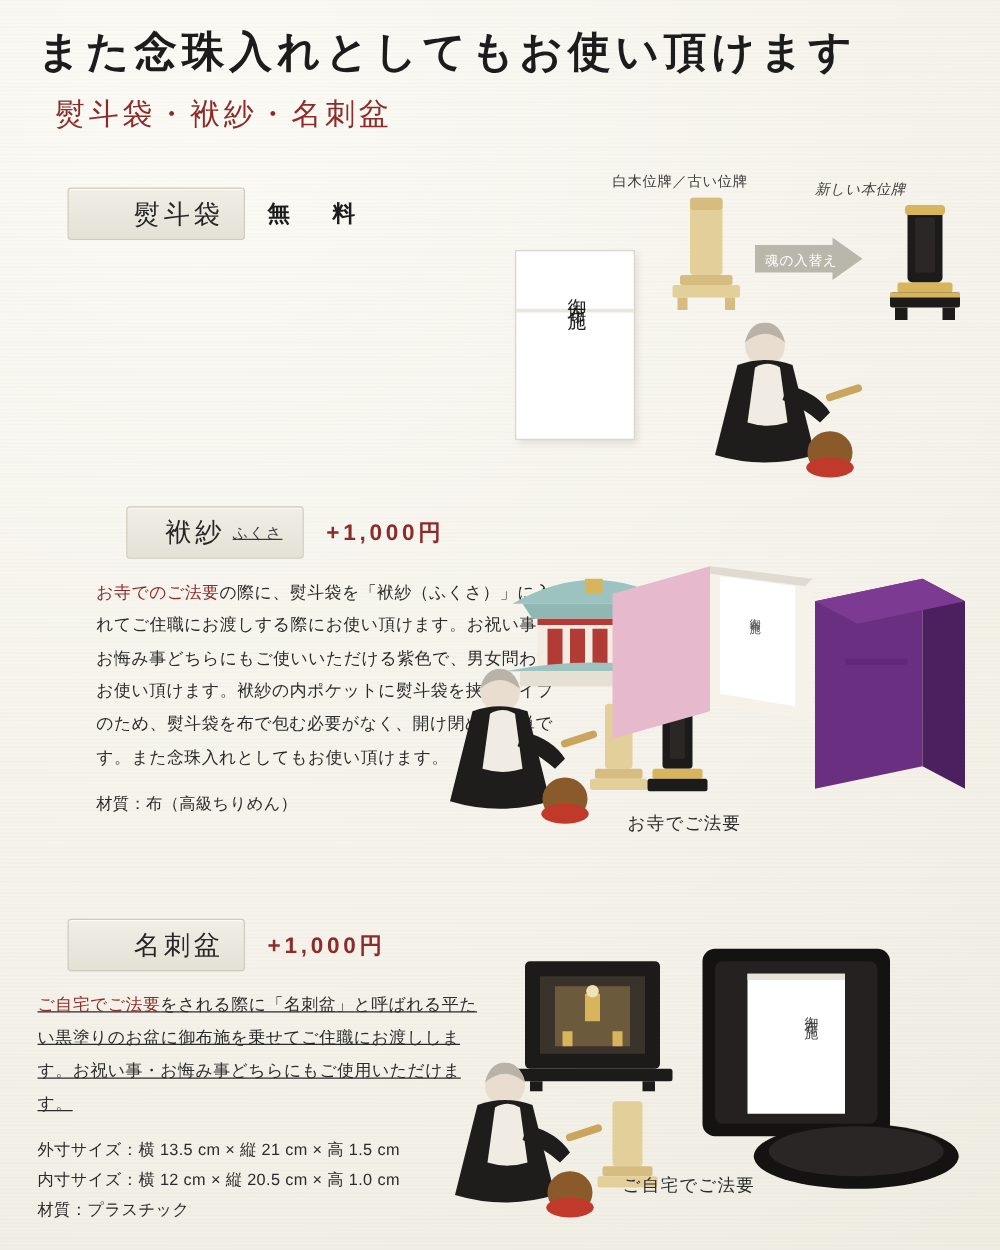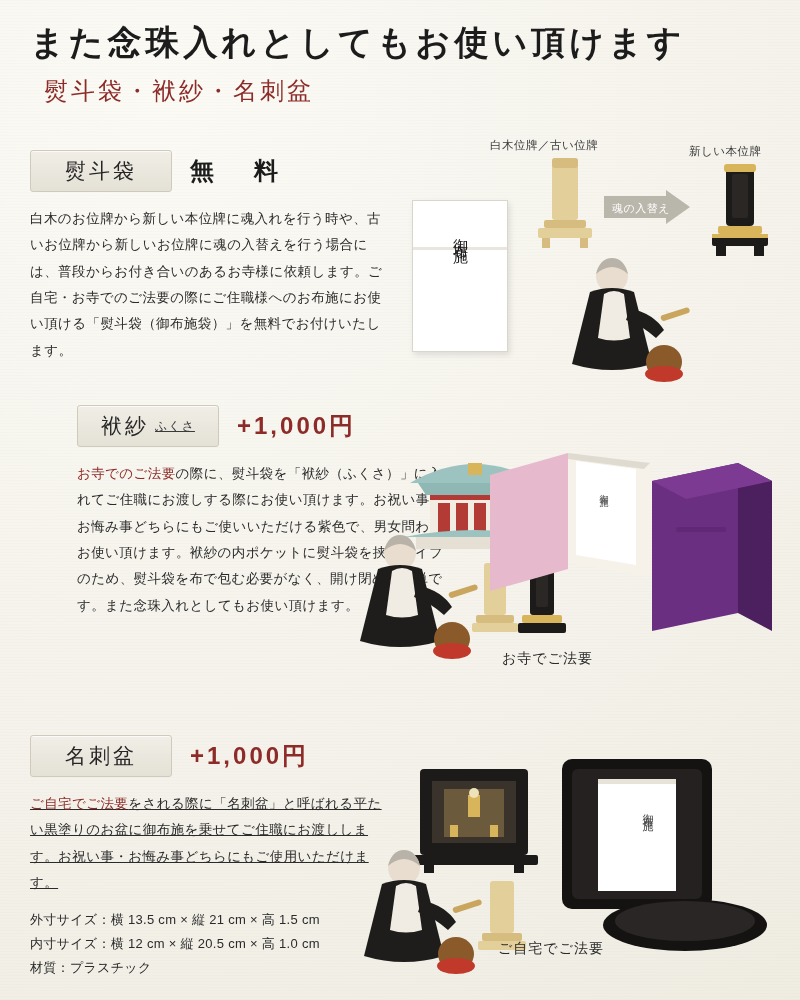--- a/index.html
+++ b/index.html
@@ -51,41 +51,42 @@
   .label-row {
     display: flex;
     align-items: center;
     gap: 18px;
     margin-left: 30px;
   }
   .tag {
     position: relative;
     display: inline-flex;
     align-items: center;
-    justify-content: center;
+    justify-content: flex-end;
     min-width: 142px;
     height: 42px;
     padding: 0 16px;
     background: linear-gradient(180deg, #f0eee6 0%, #e4e1d6 100%);
     border: 1px solid #cfcabb;
     border-radius: 3px;
     font-size: 21px;
     letter-spacing: 3px;
     color: #262626;
     box-shadow: 0 1px 0 rgba(255,255,255,0.7) inset;
+    margin-left: 24px;
   }
   .tag .ruby {
     font-size: 12px;
     letter-spacing: 1px;
     margin-left: 6px;
     color: #3a3a3a;
     text-decoration: underline;
   }
   .price {
-    font-size: 24px;
+    font-size: 18px;
     font-weight: 700;
     letter-spacing: 3px;
     color: #8c2b28;
   }
   .price.free { letter-spacing: 8px; color: #1c1c1c; }
 
   .body-text {
     margin: 14px 0 0 30px;
     font-size: 13.5px;
     line-height: 1.95;
@@ -162,26 +163,25 @@
 
   <div class="section sec1">
 
     <div class="label-row">
       <span class="tag">
         <span>熨斗袋</span>
       </span>
       <span class="price free">無　料</span>
     </div>
 
-    <p class="body-text">白木のお位牌から新しい本位牌に魂入れを行う時や、古いお位牌から新しいお位牌に魂の入替えを行う場合には、普段からお付き合いのあるお寺様に依頼します。ご自宅・お寺でのご法要の際にご住職様へのお布施にお使い頂ける「熨斗袋（御布施袋）」を無料でお付けいたします。</p>
 
     <div class="art" style="left:0; top:0; width:800px; height:255px;">
 
       <div class="small-caption" style="left:490px; top:-12px;">白木位牌／古い位牌</div>
-      <div class="small-caption" style="left:689px; top:-6px;">新しい本位牌</div>
+      <div class="small-caption" style="left:652px; top:-6px;font-style:italic;">新しい本位牌</div>
 
       <div class="envelope" style="left:412px; top:50px;">
         <div class="mizuhiki"></div>
         <div class="vtext">御布施</div>
       </div>
 
       <svg width="70" height="100" style="position:absolute; left:530px; top:8px;">
         <rect x="22" y="0" width="26" height="62" rx="3" fill="#e3cf9a"></rect>
         <rect x="22" y="0" width="26" height="10" rx="3" fill="#d6bd7f"></rect>
         <rect x="14" y="62" width="42" height="8" rx="2" fill="#d6bd7f"></rect>
@@ -227,20 +227,21 @@
       <span class="tag">
         <span>袱紗</span>
         <span class="ruby">ふくさ</span>
       </span>
       <span class="price">+1,000円</span>
     </div>
 
     <p class="body-text" style="width:370px;"><span class="em">お寺でのご法要</span><span>の際に、熨斗袋を「袱紗（ふくさ）」に入れてご住職にお渡しする際にお使い頂けます。お祝い事・お悔み事どちらにもご使いいただける紫色で、男女問わずお使い頂けます。袱紗の内ポケットに熨斗袋を挟むタイプのため、熨斗袋を布で包む必要がなく、開け閉めも簡単です。また念珠入れとしてもお使い頂けます。</span></p>
 
     <div class="spec">
+      <div>材質：布（高級ちりめん）</div>
     </div>
 
     <div class="art" style="left:0; top:0; width:792px; height:330px;">
 
       <svg width="150" height="110" style="position:absolute; left:400px; top:40px;">
         <path d="M10 38 q65 -38 130 0 z" fill="#9cc3c0"></path>
         <path d="M18 38 h114 l-8 12 h-98 z" fill="#8fb8b5"></path>
         <rect x="30" y="50" width="90" height="40" fill="#f2ece2"></rect>
         <rect x="30" y="50" width="90" height="5" fill="#b23b36"></rect>
         <rect x="38" y="58" width="12" height="32" fill="#b23b36"></rect>

